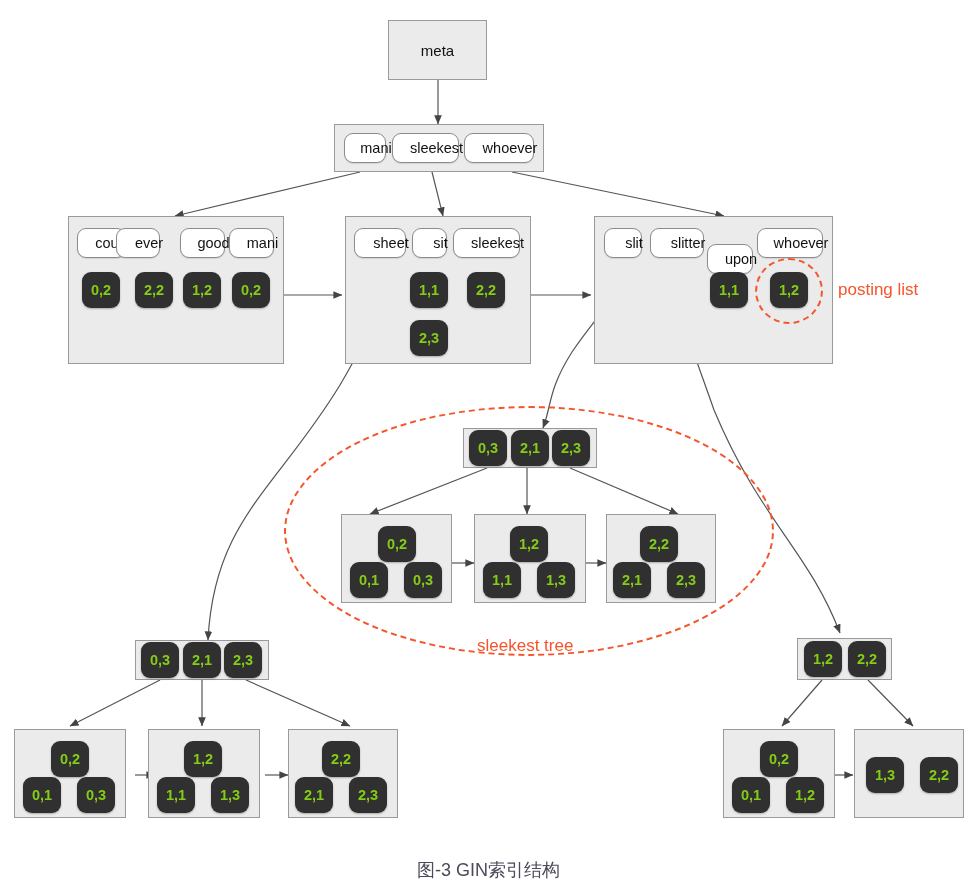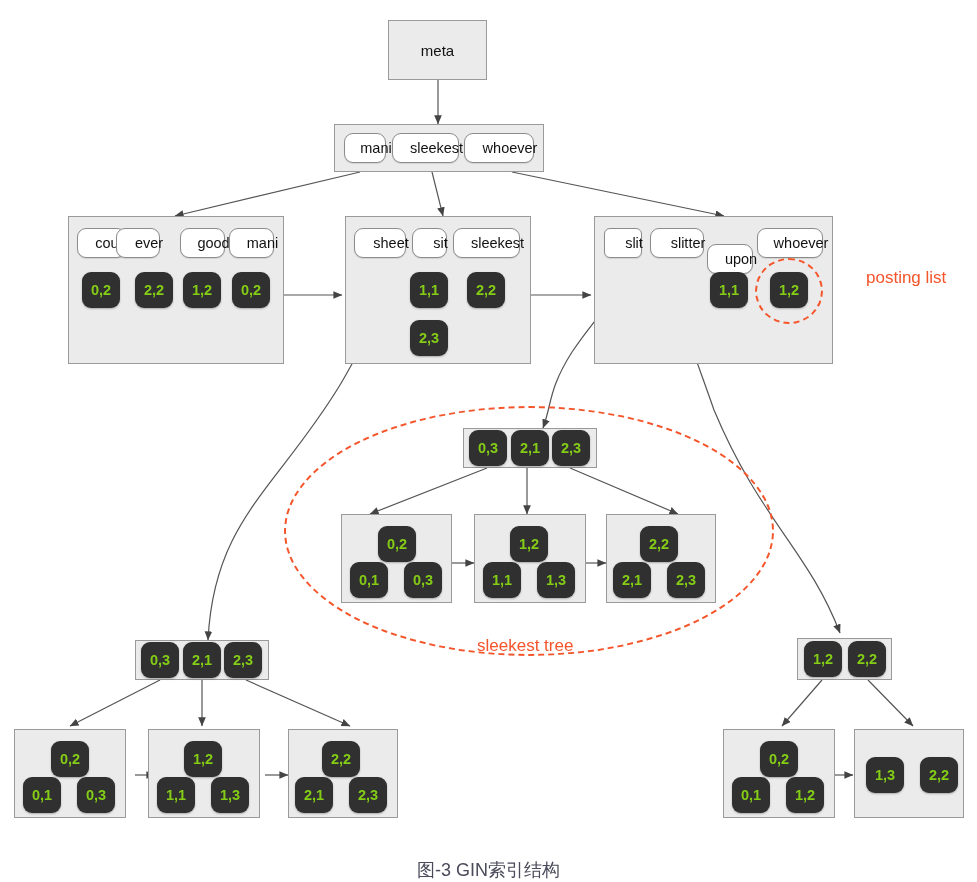--- a/index.html
+++ b/index.html
@@ -208,21 +208,21 @@
 
   <div class="key" style="left:453px;top:228px;width:67px;">
     <span>sleekest</span>
   </div>
   <div class="item" style="left:467px;top:272px;">
     <span>2,2</span>
   </div>
 
   <div class="panel" style="left:594px;top:216px;width:239px;height:148px;"></div>
 
-  <div class="key" style="left:604px;top:228px;width:38px;border-radius:6px;">
+  <div class="key" style="left:604px;top:228px;width:38px;">
     <span>slit</span>
   </div>
 
   <div class="key" style="left:650px;top:228px;width:54px;text-align:right;">
     <span>slitter</span>
   </div>
 
   <div class="key" style="left:707px;top:244px;width:46px;">
     <span>upon</span>
   </div>
@@ -230,21 +230,21 @@
     <span>1,1</span>
   </div>
 
   <div class="key" style="left:757px;top:228px;width:66px;">
     <span>whoever</span>
   </div>
   <div class="item" style="left:770px;top:272px;">
     <span>1,2</span>
   </div>
   <div class="dashed-circle" style="left:755px;top:258px;width:68px;height:66px;"></div>
-  <div class="annot" style="left:838px;top:268px;margin-left:28px;">
+  <div class="annot" style="left:838px;top:280px;">
     <span>posting list</span>
   </div>
 
   <div class="dashed-circle" style="left:284px;top:406px;width:490px;height:250px;"></div>
   <div class="annot" style="left:477px;top:636px;">
     <span>sleekest tree</span>
   </div>
 
   <div class="panel" style="left:463px;top:428px;width:134px;height:40px;"></div>
   <div class="item" style="left:469px;top:430px;">

